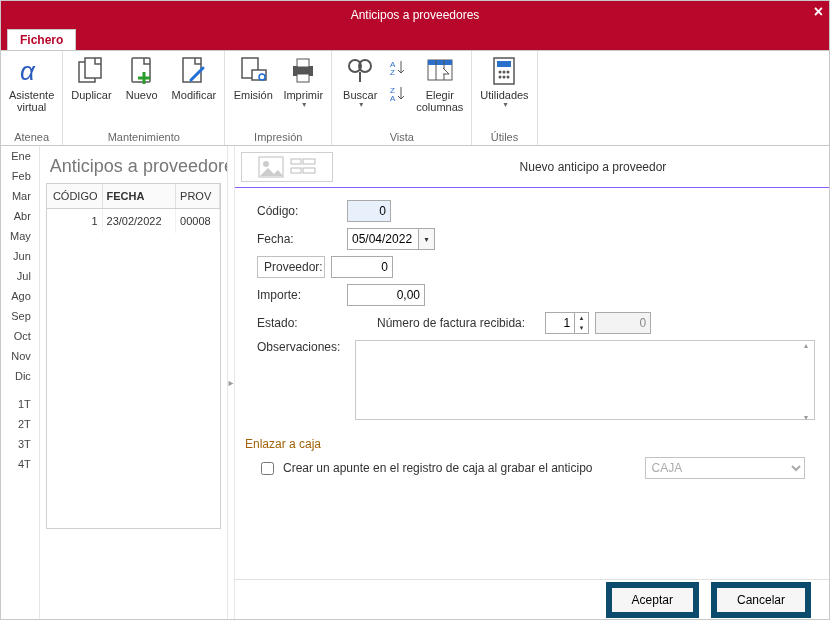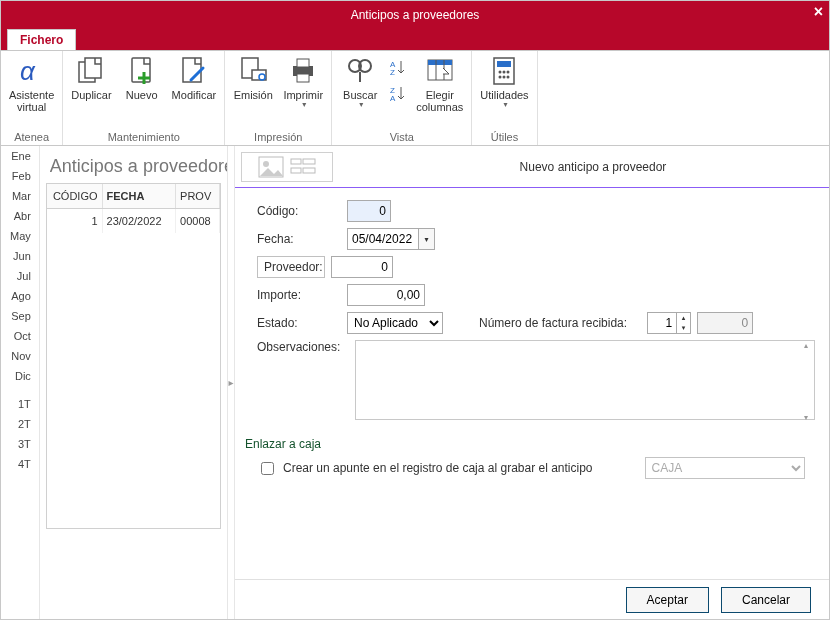--- a/index.html
+++ b/index.html
@@ -37,28 +37,28 @@
   .formbody { padding:12px 14px 6px 22px; font-size:12px; color:#333; flex:1; overflow:auto;}
   .frow { display:flex; align-items:center; margin-bottom:6px; gap:6px;}
   .flabel { width:84px;}
   .flabel-box { border:1px solid #c0c0c0; padding:3px 6px; width:68px; background:#fff;}
   input[type=text].fi { border:1px solid #aaa; font-size:12px; padding:2px 4px; height:22px;}
   .fi-codigo { width:44px; text-align:right; border:1px solid #2a6fc9; background:#e8f0fc;}
   select.fi { border:1px solid #aaa; font-size:12px; padding:1px 2px; height:22px; background:#fff;}
   .datebox { display:flex; align-items:center;}
   .datebox input { width:72px;}
   .datebox .dd { width:16px; height:22px; border:1px solid #aaa; border-left:none; display:flex; align-items:center; justify-content:center; font-size:8px; cursor:pointer; background:#f7f7f7;}
-  .subhead { font-size:12px; color:#14532d; margin:14px 0 6px 0;}
+  .subhead { font-size:12px; color:#a16207; margin:14px 0 6px 0;}
   .chkrow { display:flex; align-items:center; gap:6px; font-size:12px;}
   textarea.obs { width:460px; height:80px; border:1px solid #c8c8c8; resize:none; font-size:12px; padding:4px;}
   .obs-wrap { position:relative; display:inline-block;}
   .obs-scroll { position:absolute; right:1px; top:1px; bottom:1px; width:16px; display:flex; flex-direction:column; justify-content:space-between; pointer-events:none;}
   .obs-scroll span{font-size:8px; color:#999; text-align:center;}
   .footer { height:40px; border-top:1px solid #e0e0e0; display:flex; justify-content:flex-end; align-items:center; gap:12px; padding:0 18px;}
-  .footer button { border:1px solid #0c4a6e; background:#f6f6f6; font-size:12px; padding:5px 20px; cursor:pointer;}
+  .footer button { border:6px solid #0c4a6e; background:#f6f6f6; font-size:12px; padding:5px 20px; cursor:pointer;}
   .spin { display:flex; align-items:center;}
   .spin input{width:30px; text-align:right;}
   .spin .sp{width:14px; height:22px; border:1px solid #aaa; border-left:none; font-size:7px; display:flex; flex-direction:column;}
   .spin .sp span{flex:1; display:flex; align-items:center; justify-content:center; cursor:pointer;}
   .ro { background:#f3f3f3; color:#888;}
   svg { overflow:visible;}
 </style>
 </head>
 <body>
 
@@ -299,23 +299,20 @@
       <div class="frow">
         <div class="flabel-box">Proveedor:</div>
         <input type="text" class="fi" style="width: 62px; text-align: right;" value="0">
       </div>
       <div class="frow">
         <div class="flabel">Importe:</div>
         <input type="text" class="fi" style="width: 78px; text-align: right;" value="0,00">
       </div>
       <div class="frow">
         <div class="flabel">Estado:</div>
-        <select class="fi" style="width:96px">
-          <option>No Aplicado</option>
-        </select>
         <div style="width:24px"></div>
         <div>Número de factura recibida:</div>
         <div style="width:8px"></div>
         <div class="spin">
           <input type="text" class="fi" value="1" style="">
           <div class="sp">
               <span>▴</span>
               <span>▾</span>
             </div>
         </div>

